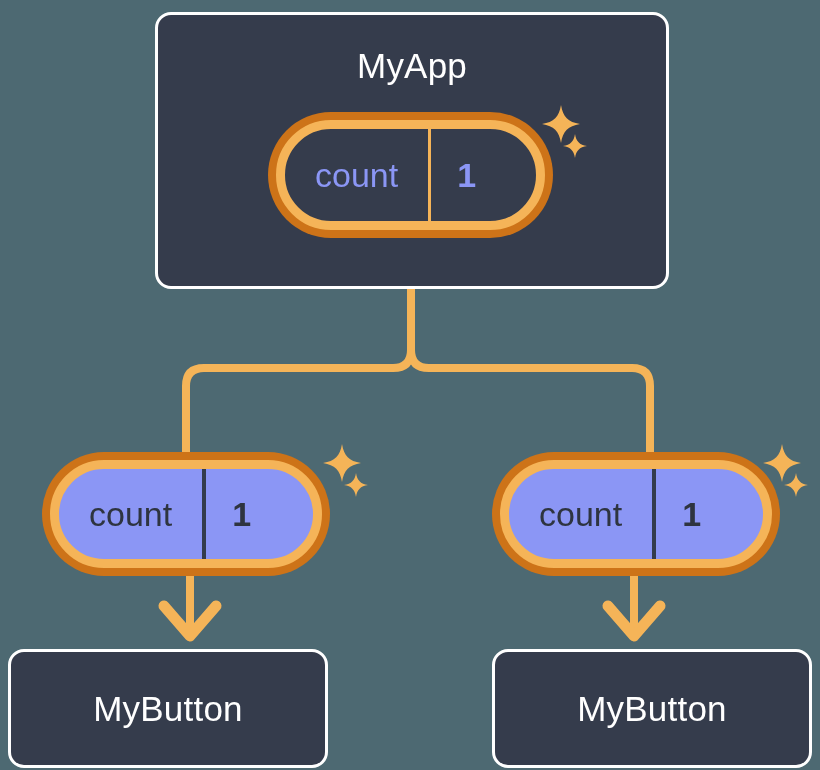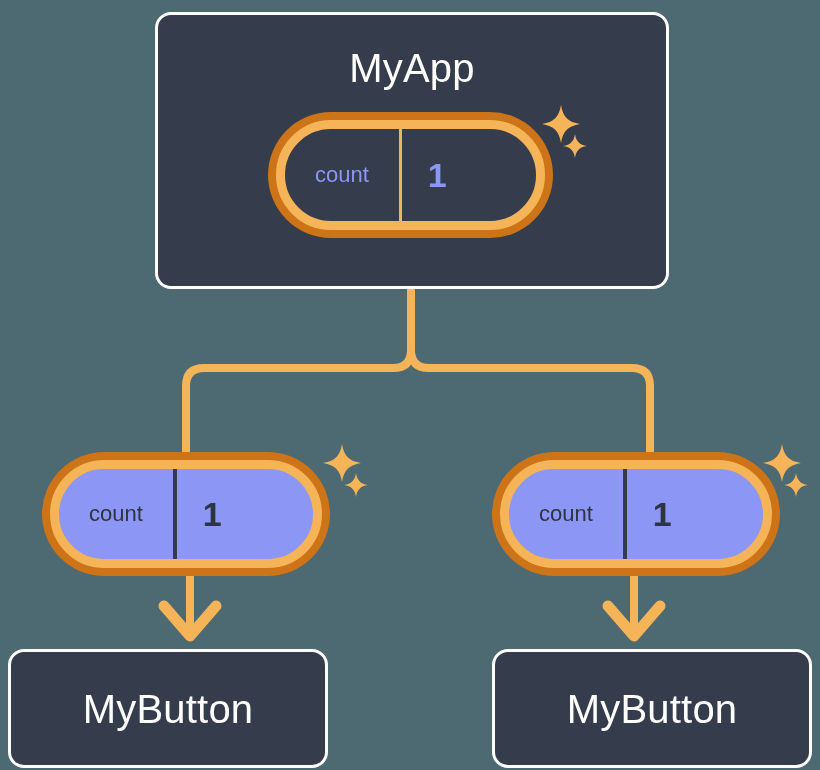--- a/index.html
+++ b/index.html
@@ -35,21 +35,21 @@
     box-sizing: border-box;
     background: #353c4c;
     border: 3px solid #ffffff;
     border-radius: 16px;
     display: flex;
     flex-direction: column;
     align-items: center;
   }
   .comp-title {
     color: #ffffff;
-    font-size: 40px;
+    font-size: 35px;
     font-weight: 400;
     letter-spacing: 0.2px;
     line-height: 1;
     white-space: nowrap;
   }
 
   #box-myapp {
     left: 155px;
     top: 12px;
     width: 514px;
@@ -86,21 +86,21 @@
   }
   .pill .seg {
     display: flex;
     align-items: center;
     justify-content: center;
     box-sizing: border-box;
   }
   .pill .seg-name {
     flex: 0 0 auto;
     padding: 0 30px;
-    font-size: 22px;
+    font-size: 34px;
     font-weight: 400;
     white-space: nowrap;
   }
   .pill .seg-value {
     flex: 0 0 auto;
     padding: 0 26px;
     font-size: 34px;
     font-weight: 700;
     white-space: nowrap;
   }

